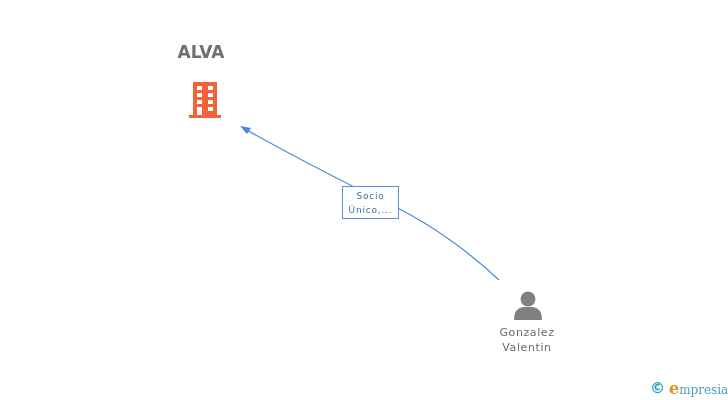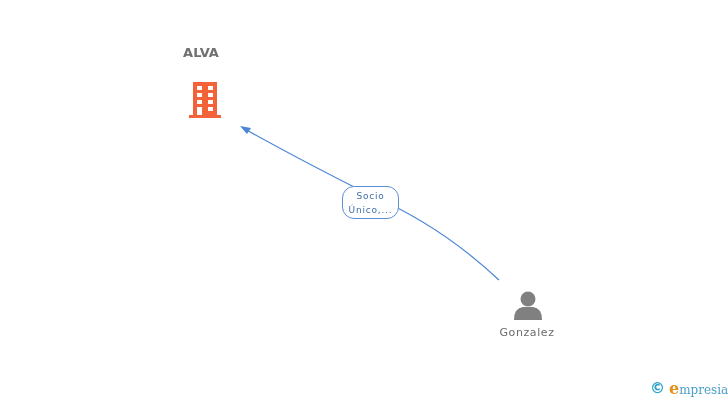--- a/index.html
+++ b/index.html
@@ -7,29 +7,29 @@
       width: 728px; height: 400px; position: relative; overflow: hidden;
       background: #ffffff;
       font-family: "DejaVu Sans", "Liberation Sans", sans-serif;
     }
     .node-label {
       position: absolute; text-align: center; color: #6b6b6b;
       font-size: 11px; line-height: 15px;
     }
     .company-label {
       left: 140px; top: 45px; width: 122px;
-      font-weight: bold; font-size: 13px; color: #707070;
+      font-weight: bold; font-size: 17px; color: #707070;
     }
     .person-label {
       left: 478px; top: 325px; width: 98px; letter-spacing: 0.6px;
     }
     .edges { position: absolute; left: 0; top: 0; }
     .edge-label {
       position: absolute; left: 342px; top: 186px; width: 57px; height: 33px;
-      border: 1px solid #5b8fd6; border-radius: 12px; background: #ffffff;
+      border: 1px solid #5b8fd6; border-radius: 0; background: #ffffff;
       color: #3f6ea8; font-size: 9px; line-height: 14px; text-align: center;
       letter-spacing: 0.8px; box-sizing: border-box; padding-top: 2px;
     }
     .icon { position: absolute; }
     .building-icon { left: 189px; top: 82px; width: 32px; height: 36px; }
     .person-icon { left: 513px; top: 290px; width: 30px; height: 30px; }
     .brand {
       position: absolute; left: 650px; top: 378px; height: 20px;
       display: flex; align-items: center; gap: 4px;
     }
@@ -75,18 +75,19 @@
   <div>Único,...</div>
 </div>
 
 <svg class="icon person-icon" viewBox="0 0 30 30">
   <circle cx="15" cy="9" r="7.5" fill="#808080"></circle>
   <path d="M 1 30 Q 1 18 10 17 L 20 17 Q 29 18 29 30 Z" fill="#808080"></path>
 </svg>
 
 <div class="node-label person-label">
   <div>Gonzalez</div>
+  <div>Valentin</div>
 </div>
 
 <div class="brand">
   <span class="copyright-icon">©</span>
   <span class="brand-name"><span class="e">e</span><span>mpresia</span></span>
 </div>
 
 </body></html>

